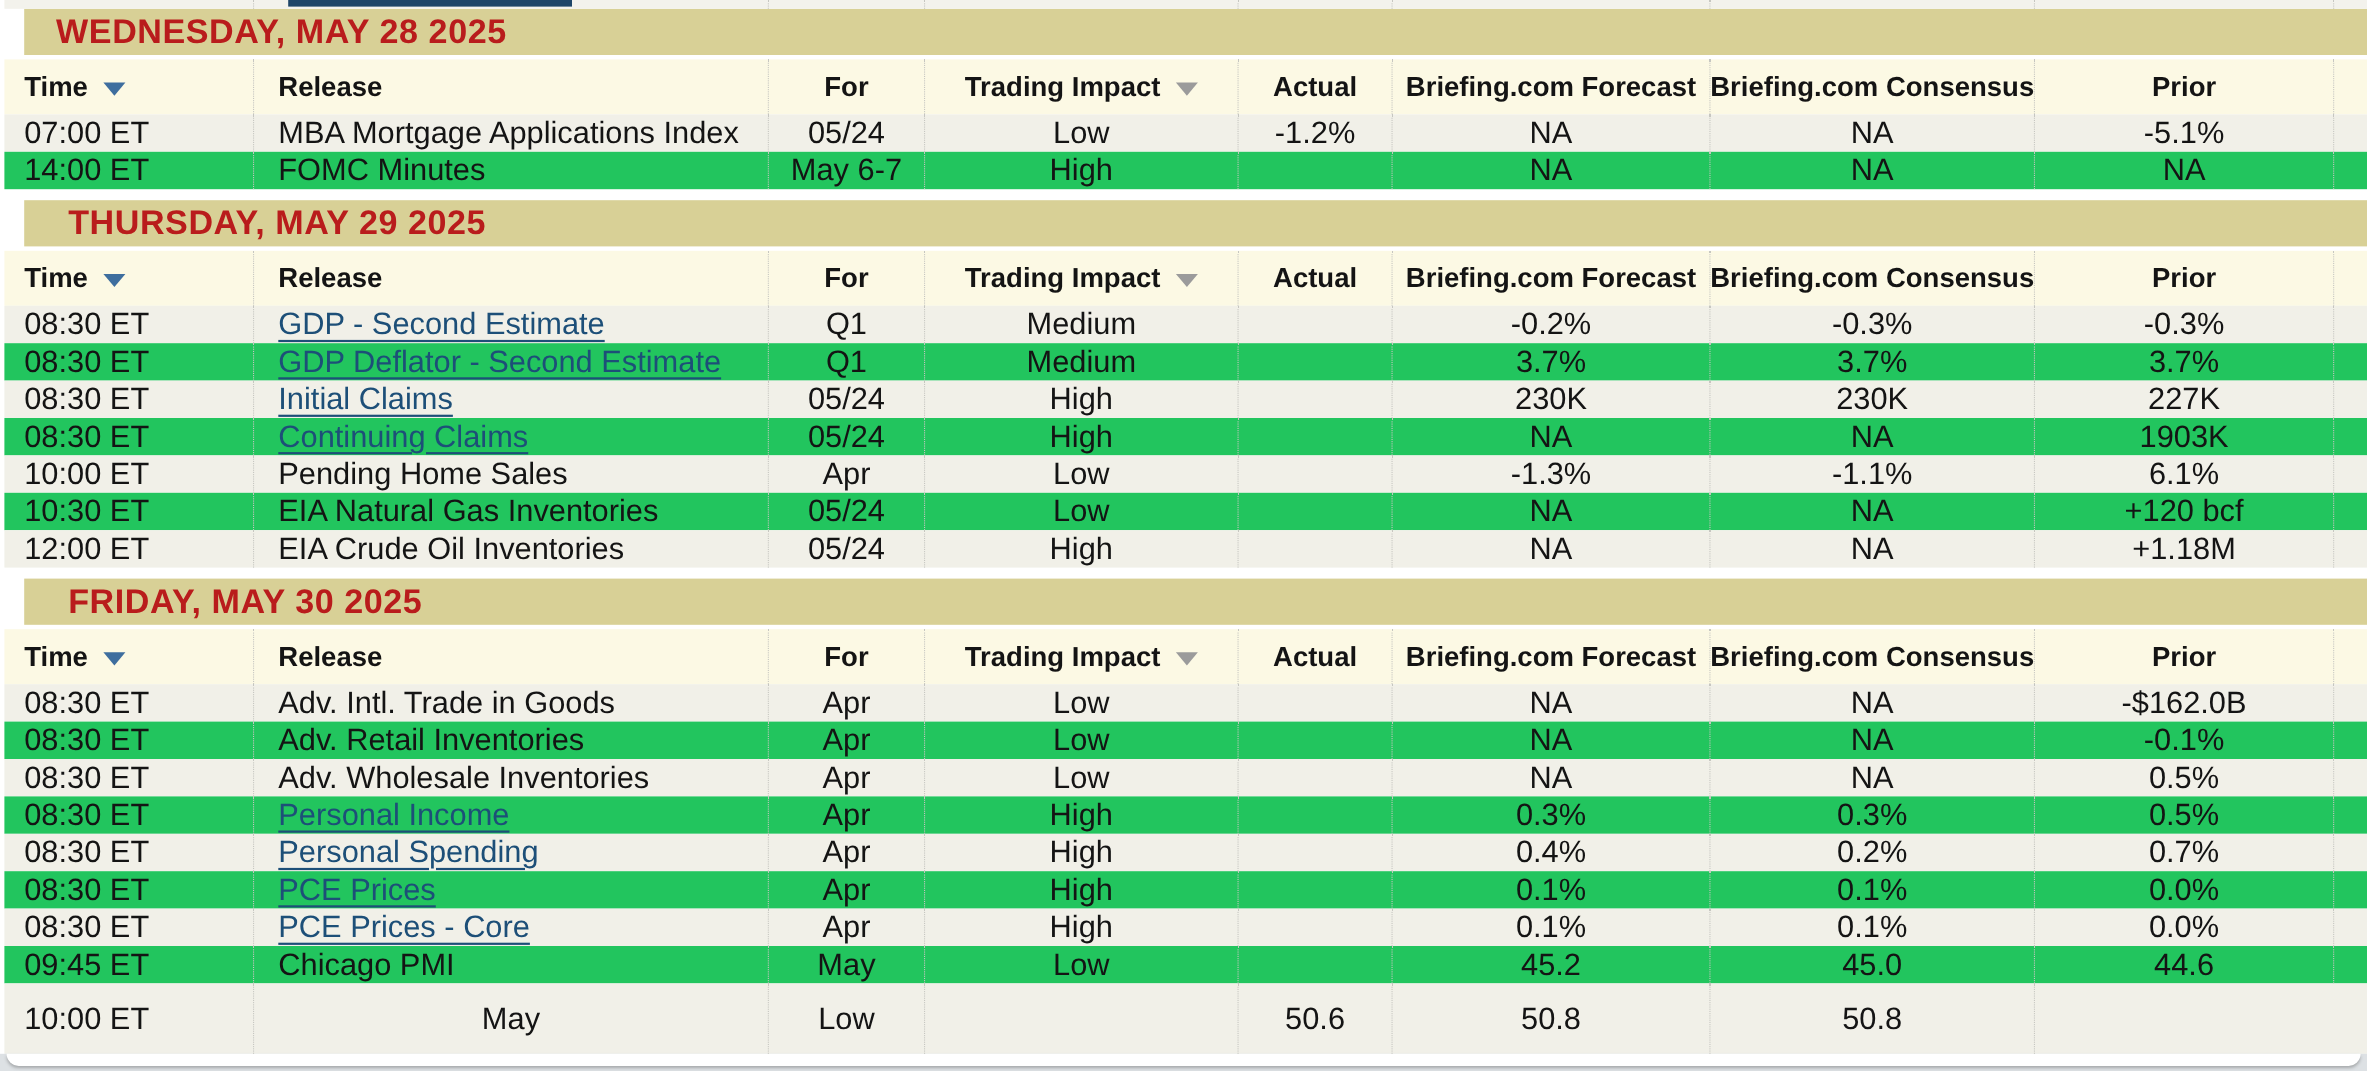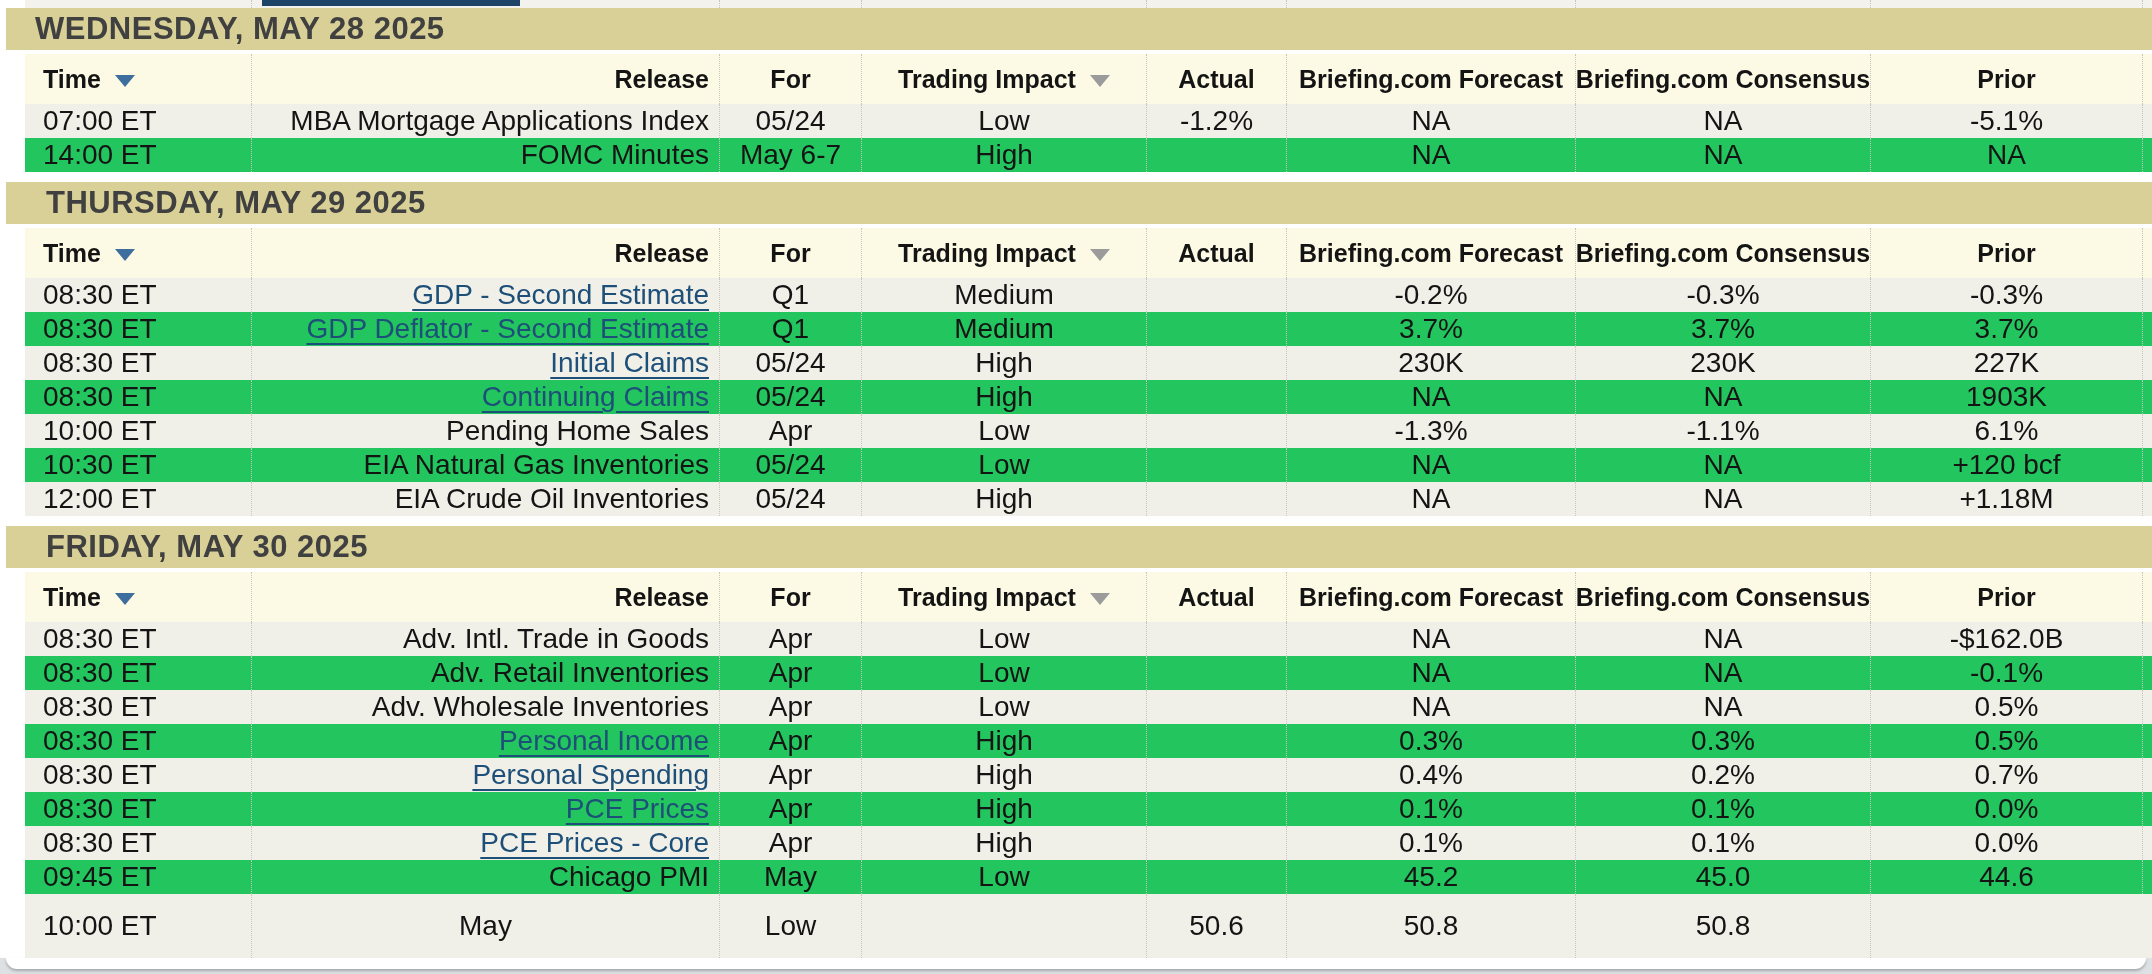--- a/index.html
+++ b/index.html
@@ -15,45 +15,45 @@
   }
   *{box-sizing:border-box;}
   html,body{margin:0;padding:0;}
   body{
     width:2152px;height:974px;overflow:hidden;background:#ffffff;
     font-family:"Liberation Sans",sans-serif;color:var(--text);
   }
   .row{
     display:grid;
     grid-template-columns:227px 468px 142px 285px 140px 289px 295px 272px;
-    margin-left:25px;
+    margin-left:4px;
   }
   .cell{
     border-right:1px dotted var(--dot);
     display:flex;align-items:center;justify-content:center;
     font-size:28px;line-height:32px;white-space:nowrap;
     overflow:visible;
   }
   .col-time{justify-content:flex-start;padding-left:18px;}
-  .col-release{justify-content:flex-end;padding-left:22px;padding-right:10px;white-space:normal;}
+  .col-release{justify-content:flex-start;padding-left:22px;padding-right:10px;white-space:normal;}
   
   .ghost-wrap{position:relative;height:8px;}
   .ghost-row{height:8px;background:#f3f2ec;}
   .ghost-row .cell{height:8px;}
   .clip-underline{
     position:absolute;left:262px;top:0;width:258px;height:6px;
     background:var(--navyfrag);
   }
   
   .date-bar{
     background:var(--khaki);
     height:42px;line-height:42px;
-    margin-left:6px;margin-right:0;
+    margin-left:22px;margin-right:0;
     padding-left:29px;
-    font-size:31px;font-weight:bold;color:#404040;
+    font-size:31px;font-weight:bold;color:#b91c1c;
     margin-bottom:4px;
     letter-spacing:0.5px;
   }
   .section + .section .date-bar{margin-top:10px;padding-left:40px;}
   
   .header-row{background:var(--headerbg);height:50px;}
   .header-row .cell{font-weight:bold;font-size:25px;}
   .arrow{
     width:0;height:0;margin-left:14px;margin-top:4px;
     border-left:10px solid transparent;border-right:10px solid transparent;

